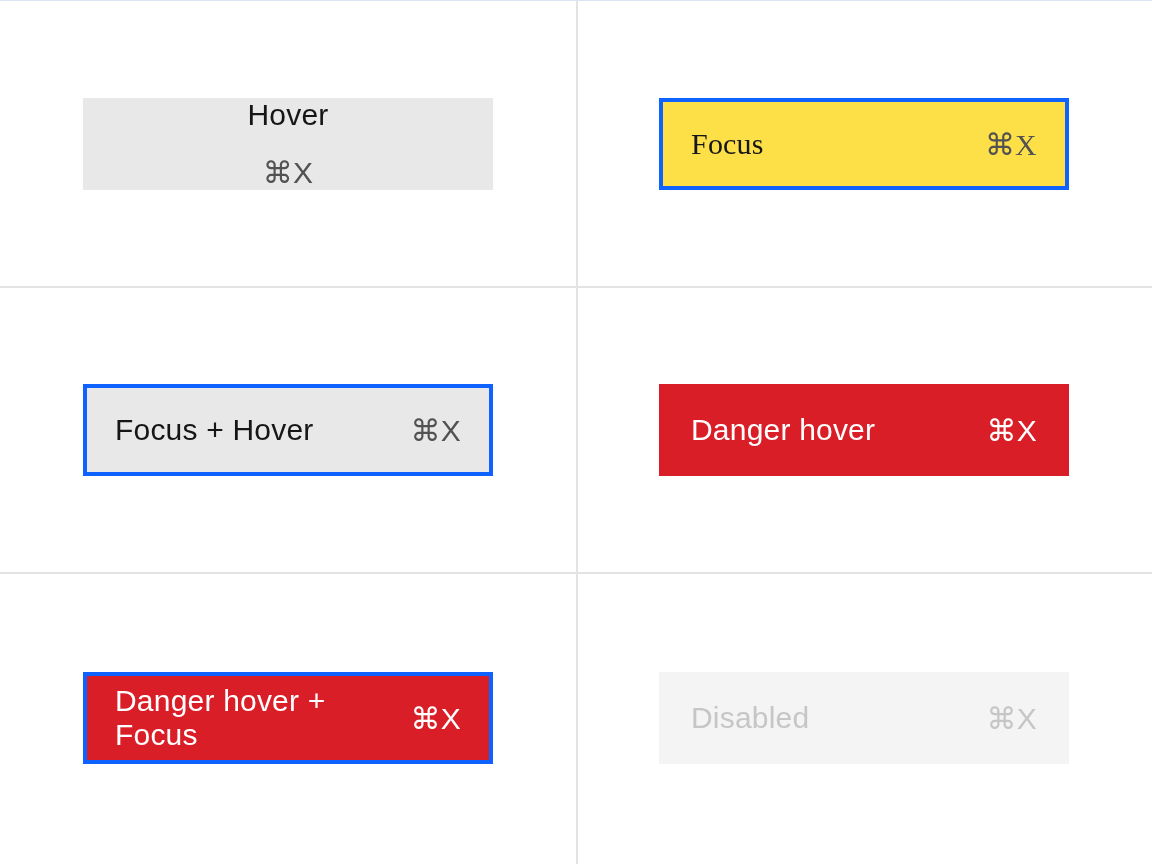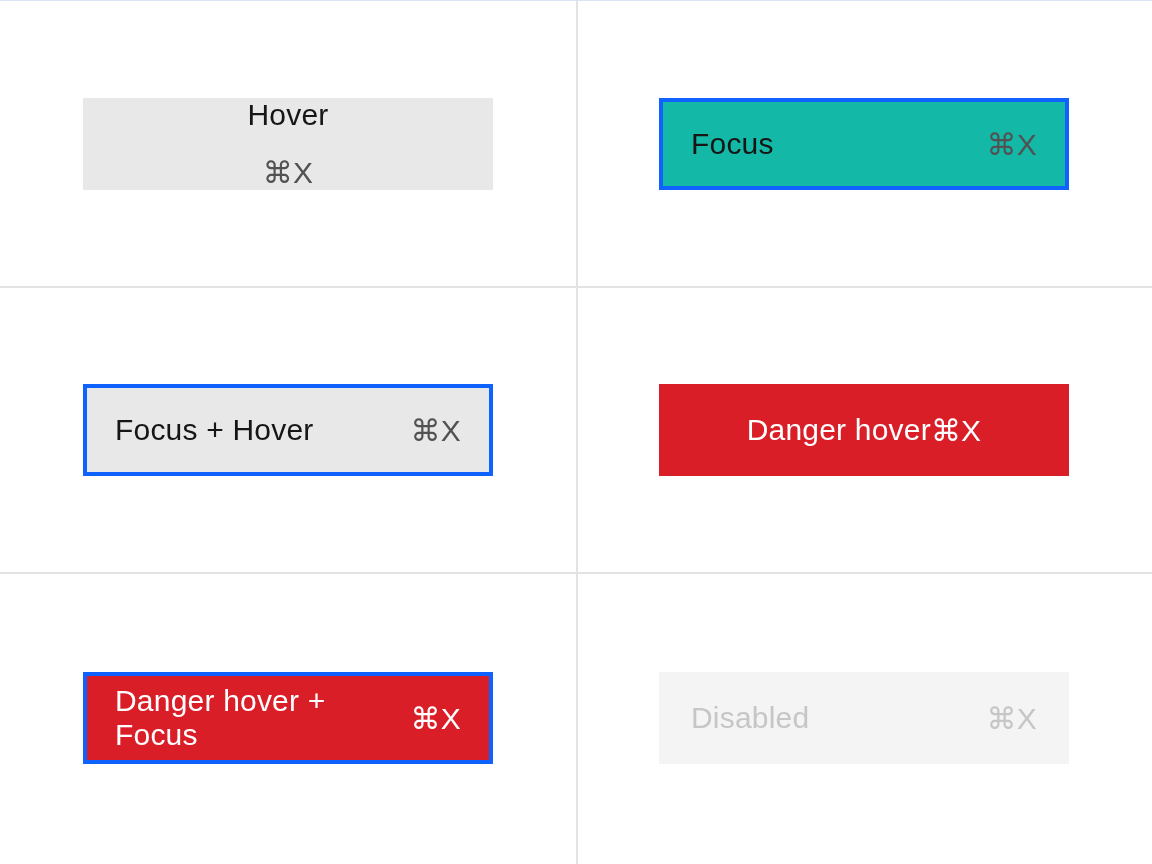--- a/index.html
+++ b/index.html
@@ -56,23 +56,23 @@
     font-size: 30px;
     letter-spacing: 0.2px;
     color: #161616;
     cursor: default;
   }
   .menu-item .shortcut {
     color: #525252;
     white-space: nowrap;
   }
   .state-hover          { background: #e8e8e8; flex-direction: column; }
-  .state-focus          { background: #14b8a6; border: 4px solid #0f62fe; padding: 0 28px; }
+  .state-focus          { background: #fde047; border: 4px solid #0f62fe; padding: 0 28px; font-family: Liberation Serif, serif; }
   .state-focus-hover    { background: #e8e8e8; border: 4px solid #0f62fe; padding: 0 28px; gap: 28px; }
-  .state-danger         { background: #da1e28; color: #ffffff; justify-content: center; }
+  .state-danger         { background: #da1e28; color: #ffffff; }
   .state-danger .shortcut { color: #ffffff; }
   .state-danger-focus   { background: #da1e28; color: #ffffff; border: 4px solid #0f62fe; padding: 0 28px; align-items: center; }
   .state-danger-focus .shortcut { color: #ffffff; }
   .state-disabled       { background: #f4f4f4; color: #c6c6c6; }
   .state-disabled .shortcut { color: #c6c6c6; }
 
   .pos-r1c1 { left: 83px;  top: 98px;  }
   .pos-r1c2 { left: 659px; top: 98px;  }
   .pos-r2c1 { left: 83px;  top: 384px; }
   .pos-r2c2 { left: 659px; top: 384px; }

